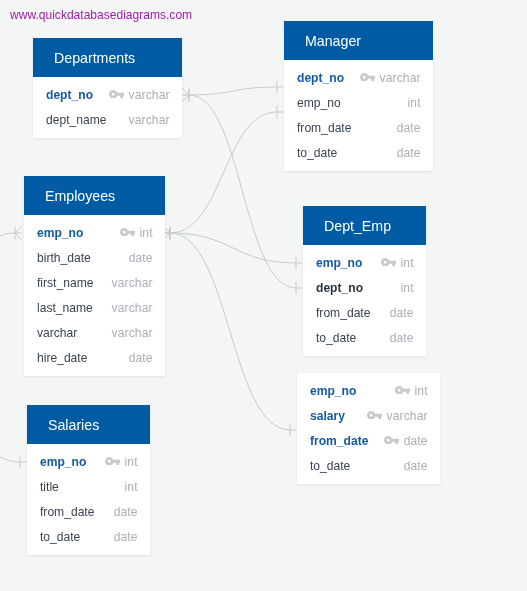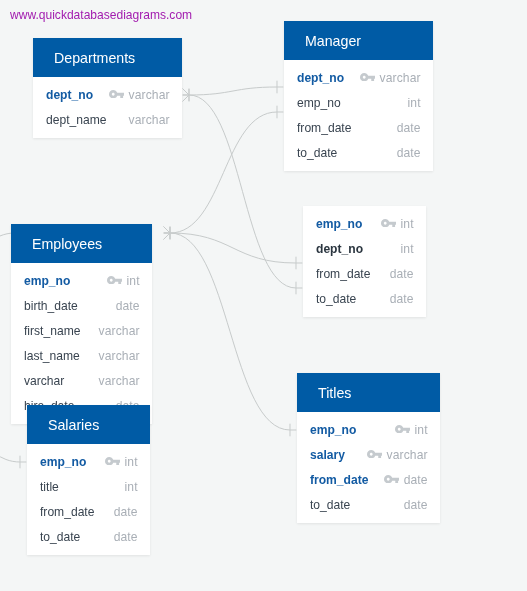--- a/index.html
+++ b/index.html
@@ -94,21 +94,21 @@
           </svg>
           <span class="ftype">varchar</span>
         </div>
         <div class="row plain">
           <span class="fname">dept_name</span>
           <span class="fspacer"></span>
           <span class="ftype">varchar</span>
         </div>
       </div>
     </div>
-    <div class="tbl" style="left: 11px; top: 176px; width: 141px; margin-top: 48px;">
+    <div class="tbl" style="left: 24px; top: 176px; width: 141px;">
       <div class="thead">
         <span>Employees</span>
       </div>
       <div class="rows">
         <div class="row pk">
           <span class="fname">emp_no</span>
           <span class="fspacer"></span>
           <svg class="keyicon" viewBox="1 6 22 12">
             <path fill="#c5cace" d="M12.65 10C11.83 7.67 9.61 6 7 6c-3.31 0-6 2.69-6 6s2.69 6 6 6c2.61 0 4.83-1.67 5.65-4H17v4h4v-4h2v-4H12.65zM7 14c-1.1 0-2-.9-2-2s.9-2 2-2 2 .9 2 2-.9 2-2 2z"></path>
           </svg>
@@ -195,20 +195,23 @@
           <span class="ftype">date</span>
         </div>
         <div class="row plain">
           <span class="fname">to_date</span>
           <span class="fspacer"></span>
           <span class="ftype">date</span>
         </div>
       </div>
     </div>
     <div class="tbl" style="left: 303px; top: 206px; width: 123px;">
+      <div class="thead">
+        <span>Dept_Emp</span>
+      </div>
       <div class="rows">
         <div class="row pk">
           <span class="fname">emp_no</span>
           <span class="fspacer"></span>
           <svg class="keyicon" viewBox="1 6 22 12">
             <path fill="#c5cace" d="M12.65 10C11.83 7.67 9.61 6 7 6c-3.31 0-6 2.69-6 6s2.69 6 6 6c2.61 0 4.83-1.67 5.65-4H17v4h4v-4h2v-4H12.65zM7 14c-1.1 0-2-.9-2-2s.9-2 2-2 2 .9 2 2-.9 2-2 2z"></path>
           </svg>
           <span class="ftype">int</span>
         </div>
         <div class="row fk">
@@ -222,23 +225,20 @@
           <span class="ftype">date</span>
         </div>
         <div class="row plain">
           <span class="fname">to_date</span>
           <span class="fspacer"></span>
           <span class="ftype">date</span>
         </div>
       </div>
     </div>
     <div class="tbl" style="left: 297px; top: 373px; width: 143px;">
-      <div class="thead">
-        <span>Titles</span>
-      </div>
       <div class="rows">
         <div class="row pk">
           <span class="fname">emp_no</span>
           <span class="fspacer"></span>
           <svg class="keyicon" viewBox="1 6 22 12">
             <path fill="#c5cace" d="M12.65 10C11.83 7.67 9.61 6 7 6c-3.31 0-6 2.69-6 6s2.69 6 6 6c2.61 0 4.83-1.67 5.65-4H17v4h4v-4h2v-4H12.65zM7 14c-1.1 0-2-.9-2-2s.9-2 2-2 2 .9 2 2-.9 2-2 2z"></path>
           </svg>
           <span class="ftype">int</span>
         </div>
         <div class="row pk">

